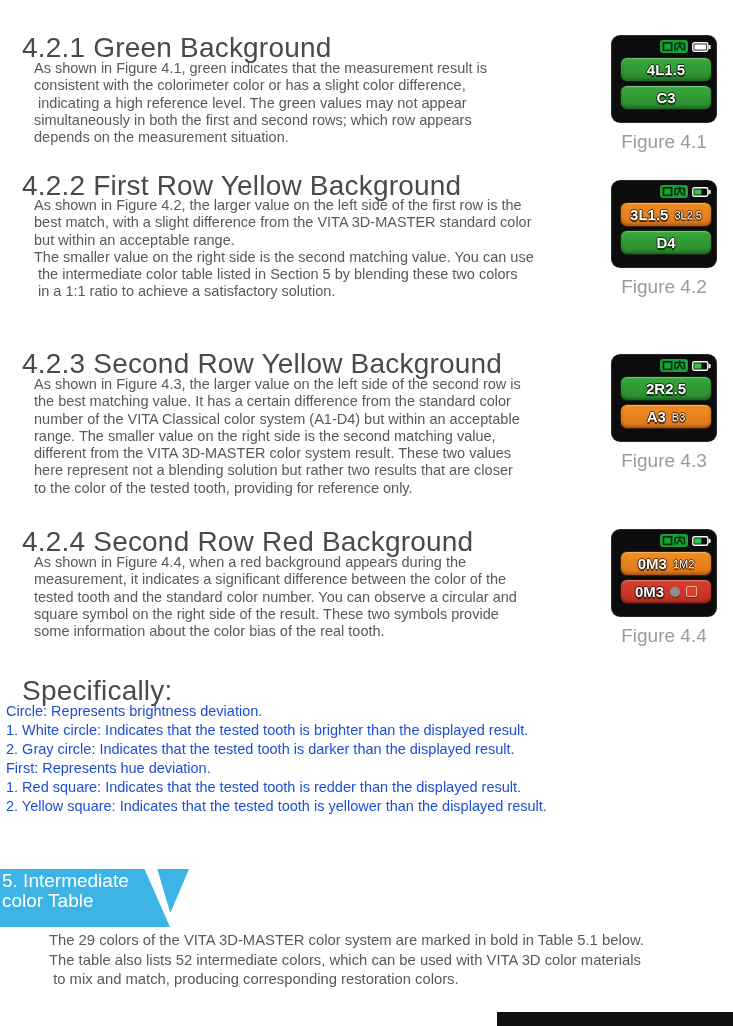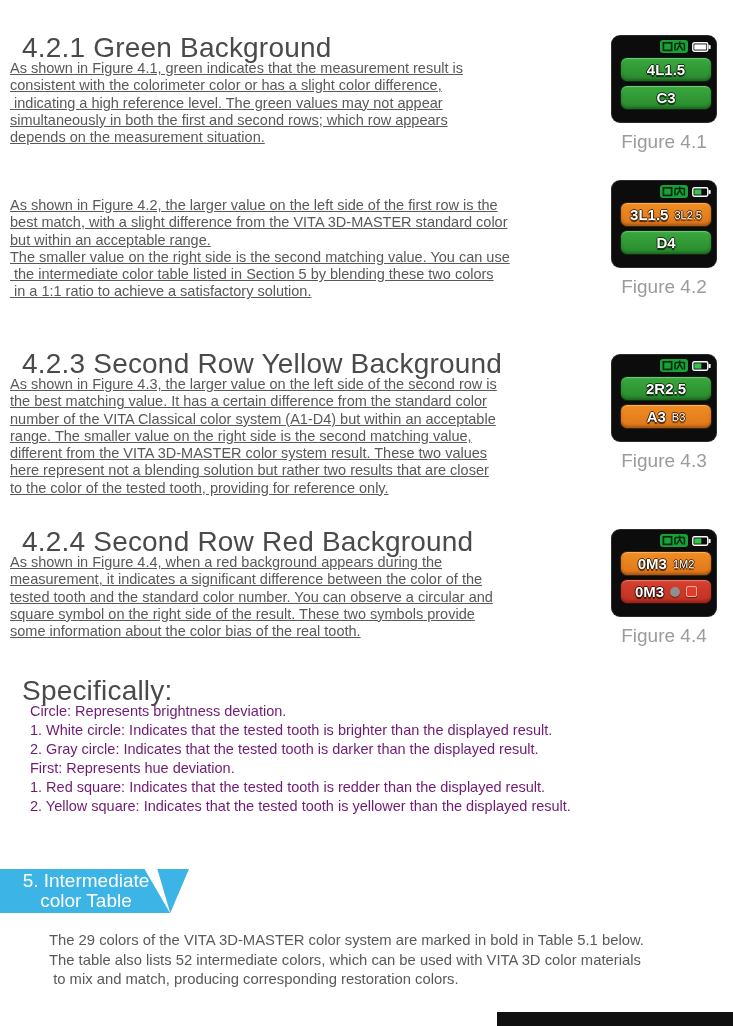--- a/index.html
+++ b/index.html
@@ -1,64 +1,65 @@
 <!DOCTYPE html>
 <html><head>
 <meta charset="utf-8">
 <style>
   html,body { margin:0; padding:0; background:#ffffff; }
   body { width:733px; height:1026px; position:relative; font-family:"Liberation Sans", sans-serif; overflow:hidden; }
   .page { position:absolute; inset:0; background:#ffffff; }
 
   .h { position:absolute; left:22px; margin:0; font-size:28px; font-weight:400; color:#4b4949; letter-spacing:0.2px; white-space:nowrap; }
-  .b { position:absolute; left:10px; width:600px; font-size:14.5px; line-height:17.3px; color:#5a5858; white-space:pre-wrap;text-decoration:underline; }
+  .b { position:absolute; left:34px; width:600px; font-size:14.5px; line-height:17.3px; color:#5a5858; white-space:pre-wrap; }
 
   .figure { position:absolute; left:612px; width:104px; }
   .device { width:104px; height:86px; background:#0c0c0c; border-radius:8px; padding:3px 3px 2px 7px; box-sizing:border-box; box-shadow:0 0 0 1px #2b2b2b; }
   .statusbar { display:flex; justify-content:flex-end; align-items:center; gap:4px; height:15px; padding-right:2px; }
   .badge { background:#18a339; border-radius:3px; height:13px; display:flex; align-items:center; padding:0 2px; }
   .battery { display:flex; align-items:center; }
   .drow { height:25px; border-radius:7px; margin:3px 1px 0 1px; display:flex; align-items:center; justify-content:center; gap:6px;
           border:1px solid rgba(0,0,0,0.75); box-sizing:border-box;
           box-shadow: inset 0 1px 1px rgba(255,255,255,0.35), inset 0 -2px 3px rgba(0,0,0,0.28); }
   .drow.green  { background:linear-gradient(#3aa83e,#288a2c); }
   .drow.orange { background:linear-gradient(#f08d22,#df761a); }
   .drow.red    { background:linear-gradient(#d6402f,#c03022); }
   .pv { color:#fff; font-weight:bold; font-size:15px;
         text-shadow:-1px 0 0 rgba(0,0,0,.65), 1px 0 0 rgba(0,0,0,.65), 0 -1px 0 rgba(0,0,0,.65), 0 1.5px 1px rgba(0,0,0,.7); }
   .sv { color:#fff; font-weight:normal; font-size:11px;
         text-shadow:-1px 0 0 rgba(0,0,0,.65), 1px 0 0 rgba(0,0,0,.65), 0 -1px 0 rgba(0,0,0,.65), 0 1.5px 1px rgba(0,0,0,.7); }
   .sym-circle { width:10px; height:10px; border-radius:50%; background:#8f8f8f; box-shadow:0 1px 1px rgba(0,0,0,.4); }
   .sym-square { width:9px; height:9px; border-radius:2px; background:#e23b2c; border:1.5px solid #f2b0a4; box-shadow:0 1px 1px rgba(0,0,0,.4); }
   .caption { margin-top:9px; text-align:center; font-size:19px; color:#9b9b9b; white-space:nowrap; }
 
-  .spec-line { position:absolute; left:30px; font-size:14.5px; color:#701a75; white-space:nowrap;text-align:center; }
-
-  .banner-main { position:absolute; left:0; top:869px; width:170px; height:44px; background:#3cb4e6;
-                 clip-path:polygon(0 0, 85% 0, 100% 100%, 0 100%);text-align:center; }
+  .spec-line { position:absolute; left:6px; font-size:14.5px; color:#1d4ed8; white-space:nowrap;text-align:center; }
+
+  .banner-main { position:absolute; left:0; top:869px; width:170px; height:58px; background:#3cb4e6;
+                 clip-path:polygon(0 0, 85% 0, 100% 100%, 0 100%); }
   .banner-tri  { position:absolute; left:153px; top:869px; width:36px; height:44px; background:#3cb4e6;
                  clip-path:polygon(12% 0, 100% 0, 48% 100%); }
   .banner-text { padding:2px 0 0 2px; color:#ffffff; font-size:19px; line-height:20px; white-space:nowrap; }
 
   .s5-para { position:absolute; left:25px; top:931px; width:700px; font-size:14.8px; line-height:19.6px; color:#5a5858; white-space:pre-wrap;margin-left:24px; }
 
   .bottom-bar { position:absolute; left:497px; top:1012px; width:236px; height:14px; background:#101010; }
 </style>
 </head>
 <body>
 
 <div class="page">
 
   <h2 class="h" style="top:32px">4.2.1 Green Background</h2>
   <div class="b" style="top:60px">As shown in Figure 4.1, green indicates that the measurement result is
 consistent with the colorimeter color or has a slight color difference,
  indicating a high reference level. The green values may not appear
 simultaneously in both the first and second rows; which row appears
 depends on the measurement situation.</div>
 
+  <h2 class="h" style="top:170px">4.2.2 First Row Yellow Background</h2>
   <div class="b" style="top:197px">As shown in Figure 4.2, the larger value on the left side of the first row is the
 best match, with a slight difference from the VITA 3D-MASTER standard color
 but within an acceptable range.
 The smaller value on the right side is the second matching value. You can use
  the intermediate color table listed in Section 5 by blending these two colors
  in a 1:1 ratio to achieve a satisfactory solution.</div>
 
   <h2 class="h" style="top:348px">4.2.3 Second Row Yellow Background</h2>
   <div class="b" style="top:376px">As shown in Figure 4.3, the larger value on the left side of the second row is
 the best matching value. It has a certain difference from the standard color

